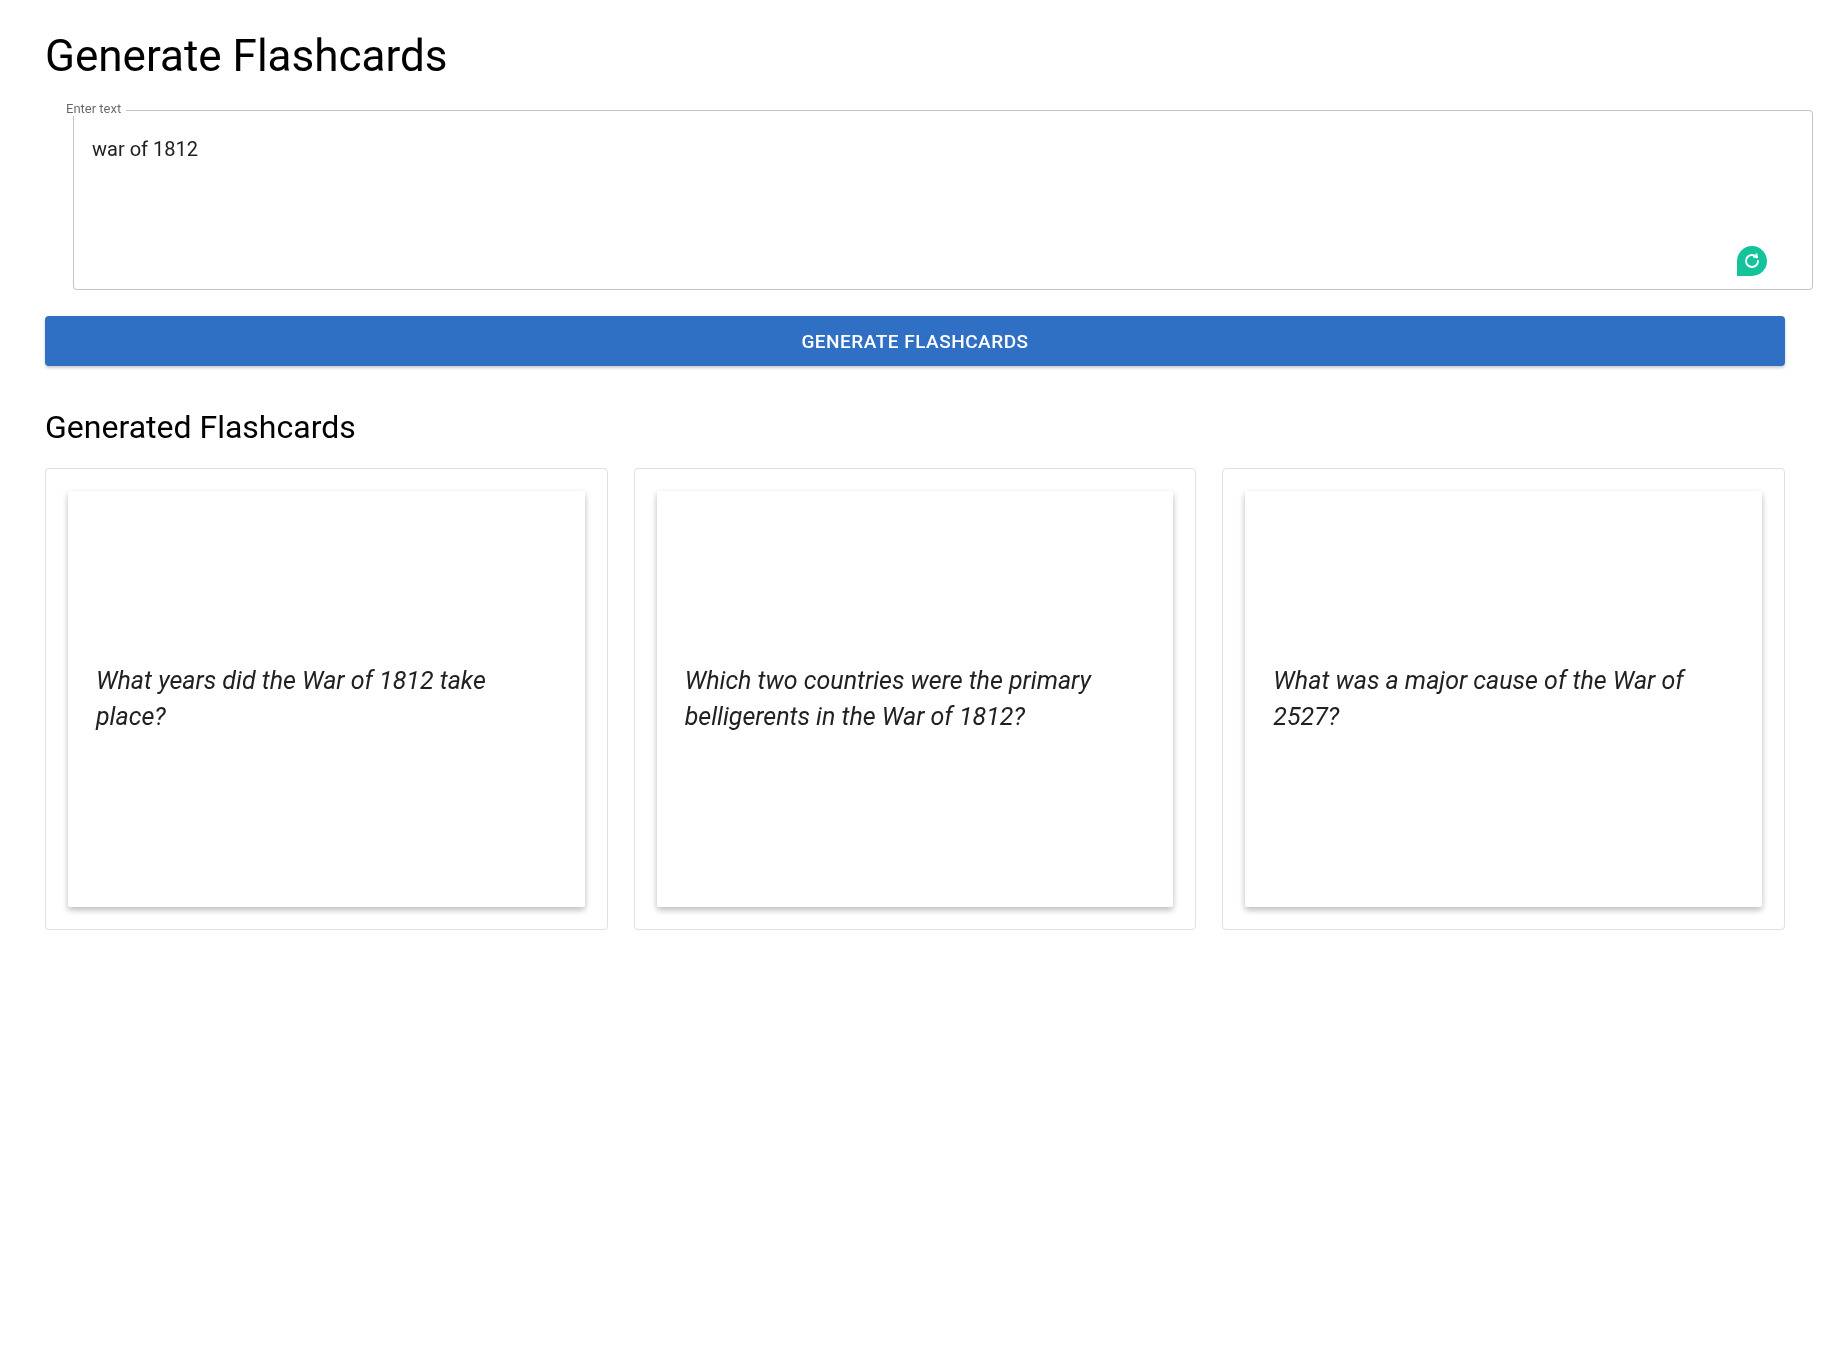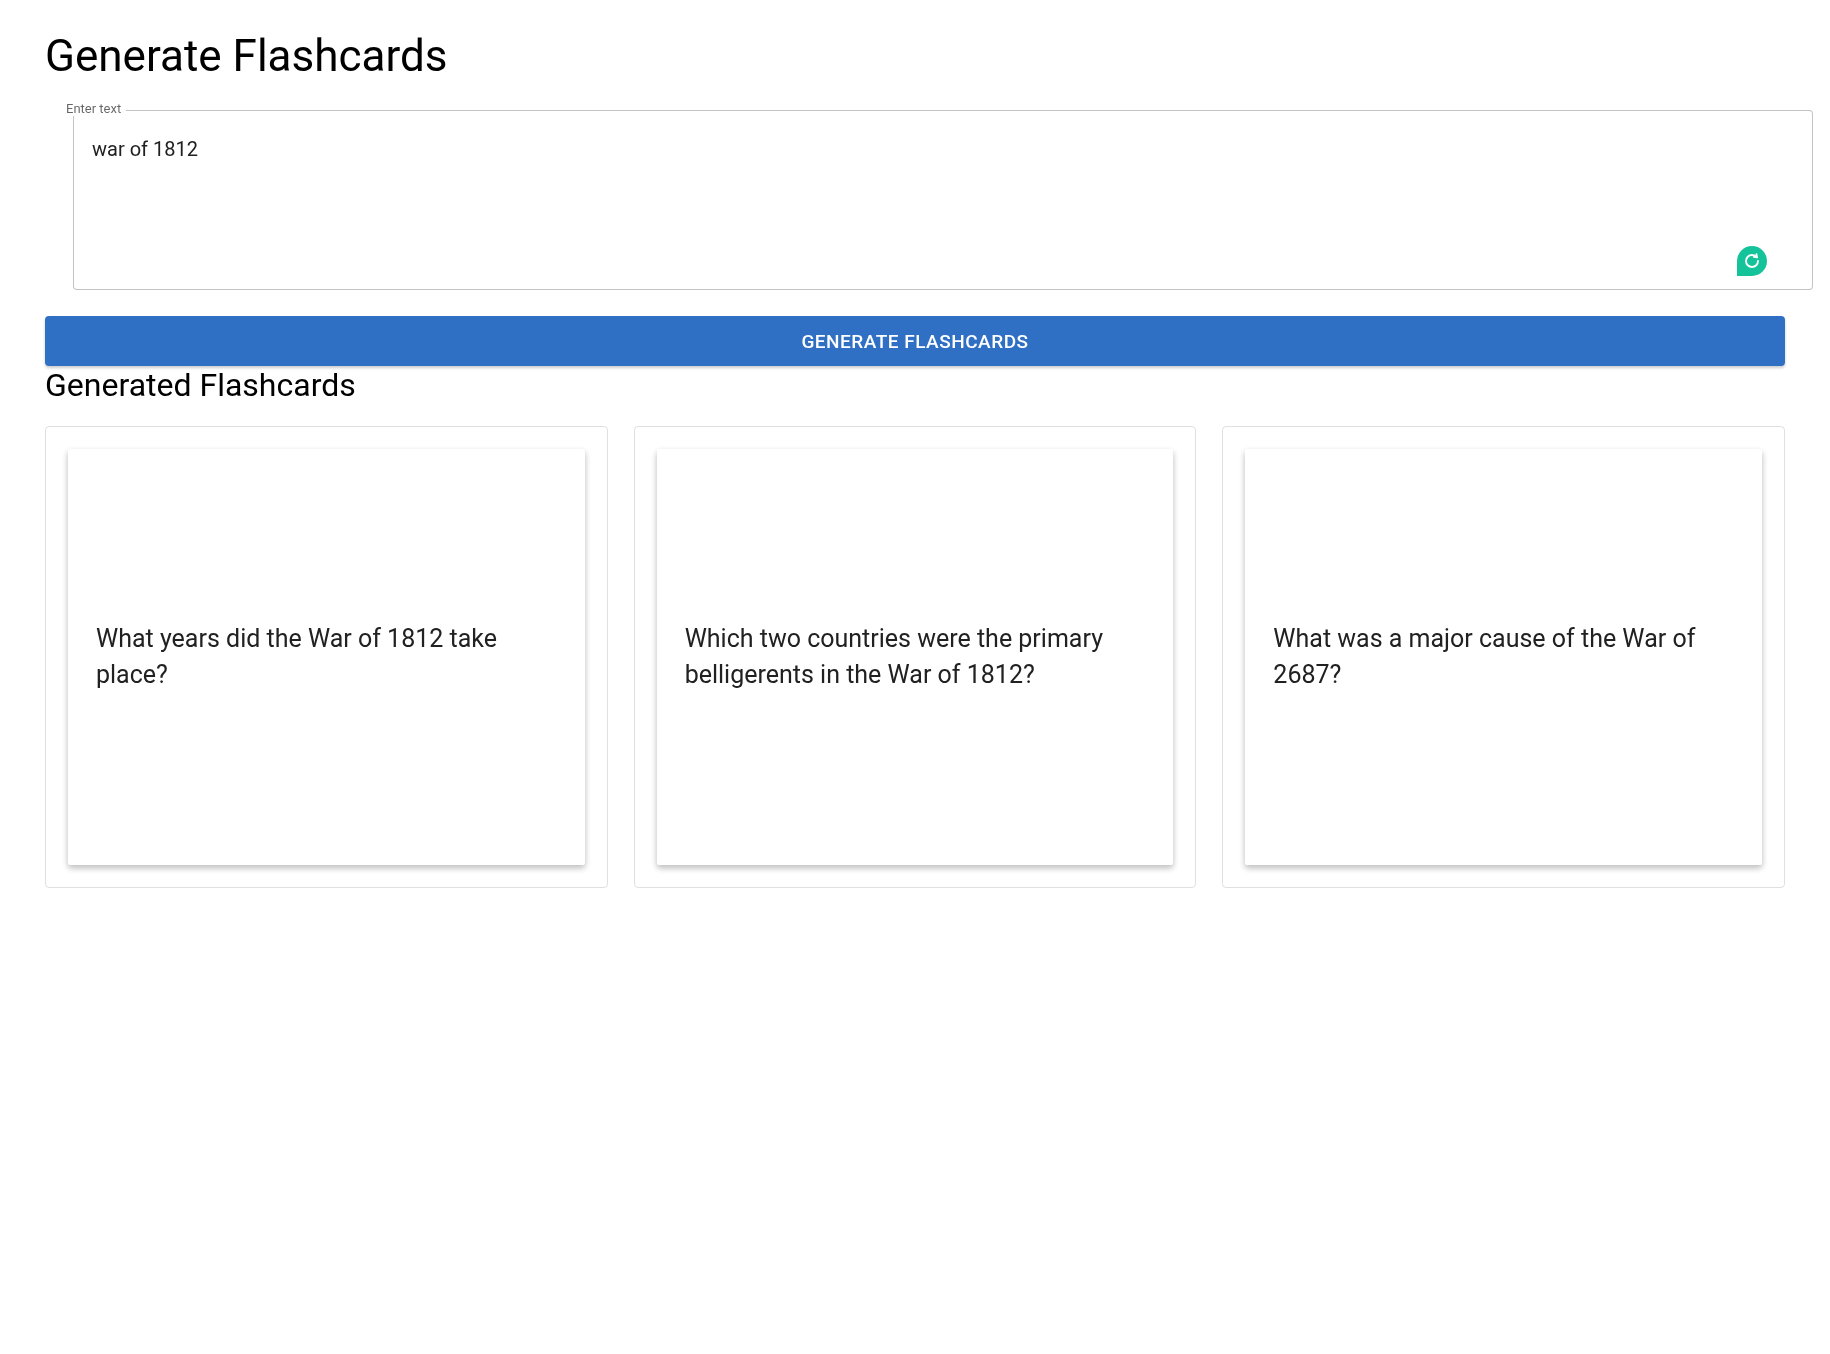--- a/index.html
+++ b/index.html
@@ -74,20 +74,21 @@
       font-weight: 500;
       letter-spacing: 0.5px;
       text-transform: uppercase;
       cursor: pointer;
       box-shadow: 0 2px 3px rgba(0,0,0,0.2);
       font-family: inherit;
     }
     .section-title {
       font-size: 32px;
       font-weight: 400;
+      margin-top: 42px;
       margin-bottom: 22px;
       color: #000;
     }
     .cards-grid {
       display: grid;
       grid-template-columns: repeat(3, 1fr);
       gap: 26px;
     }
     .card-outer {
       border: 1px solid rgba(0,0,0,0.12);
@@ -98,20 +99,21 @@
       align-items: stretch;
     }
     .card-inner {
       flex: 1;
       background: #fff;
       box-shadow: 0 3px 6px rgba(0,0,0,0.16), 0 3px 6px rgba(0,0,0,0.12);
       border-radius: 2px;
       padding: 28px;
       display: flex;
       align-items: center;
+      font-style: italic;
     }
     .card-text {
       font-size: 25px;
       line-height: 1.45;
       color: #212121;
       font-weight: 400;
     }
   </style>
 </head>
 <body>
@@ -141,19 +143,19 @@
       <div class="card-text">What years did the War of 1812 take place?</div>
     </div>
   </div>
   <div class="card-outer">
     <div class="card-inner">
       <div class="card-text">Which two countries were the primary belligerents in the War of 1812?</div>
     </div>
   </div>
   <div class="card-outer">
     <div class="card-inner">
-      <div class="card-text">What was a major cause of the War of 2687?</div>
+      <div class="card-text">What was a major cause of the War of 2527?</div>
     </div>
   </div>
 </div>
 
 
 
 
 </body></html>

